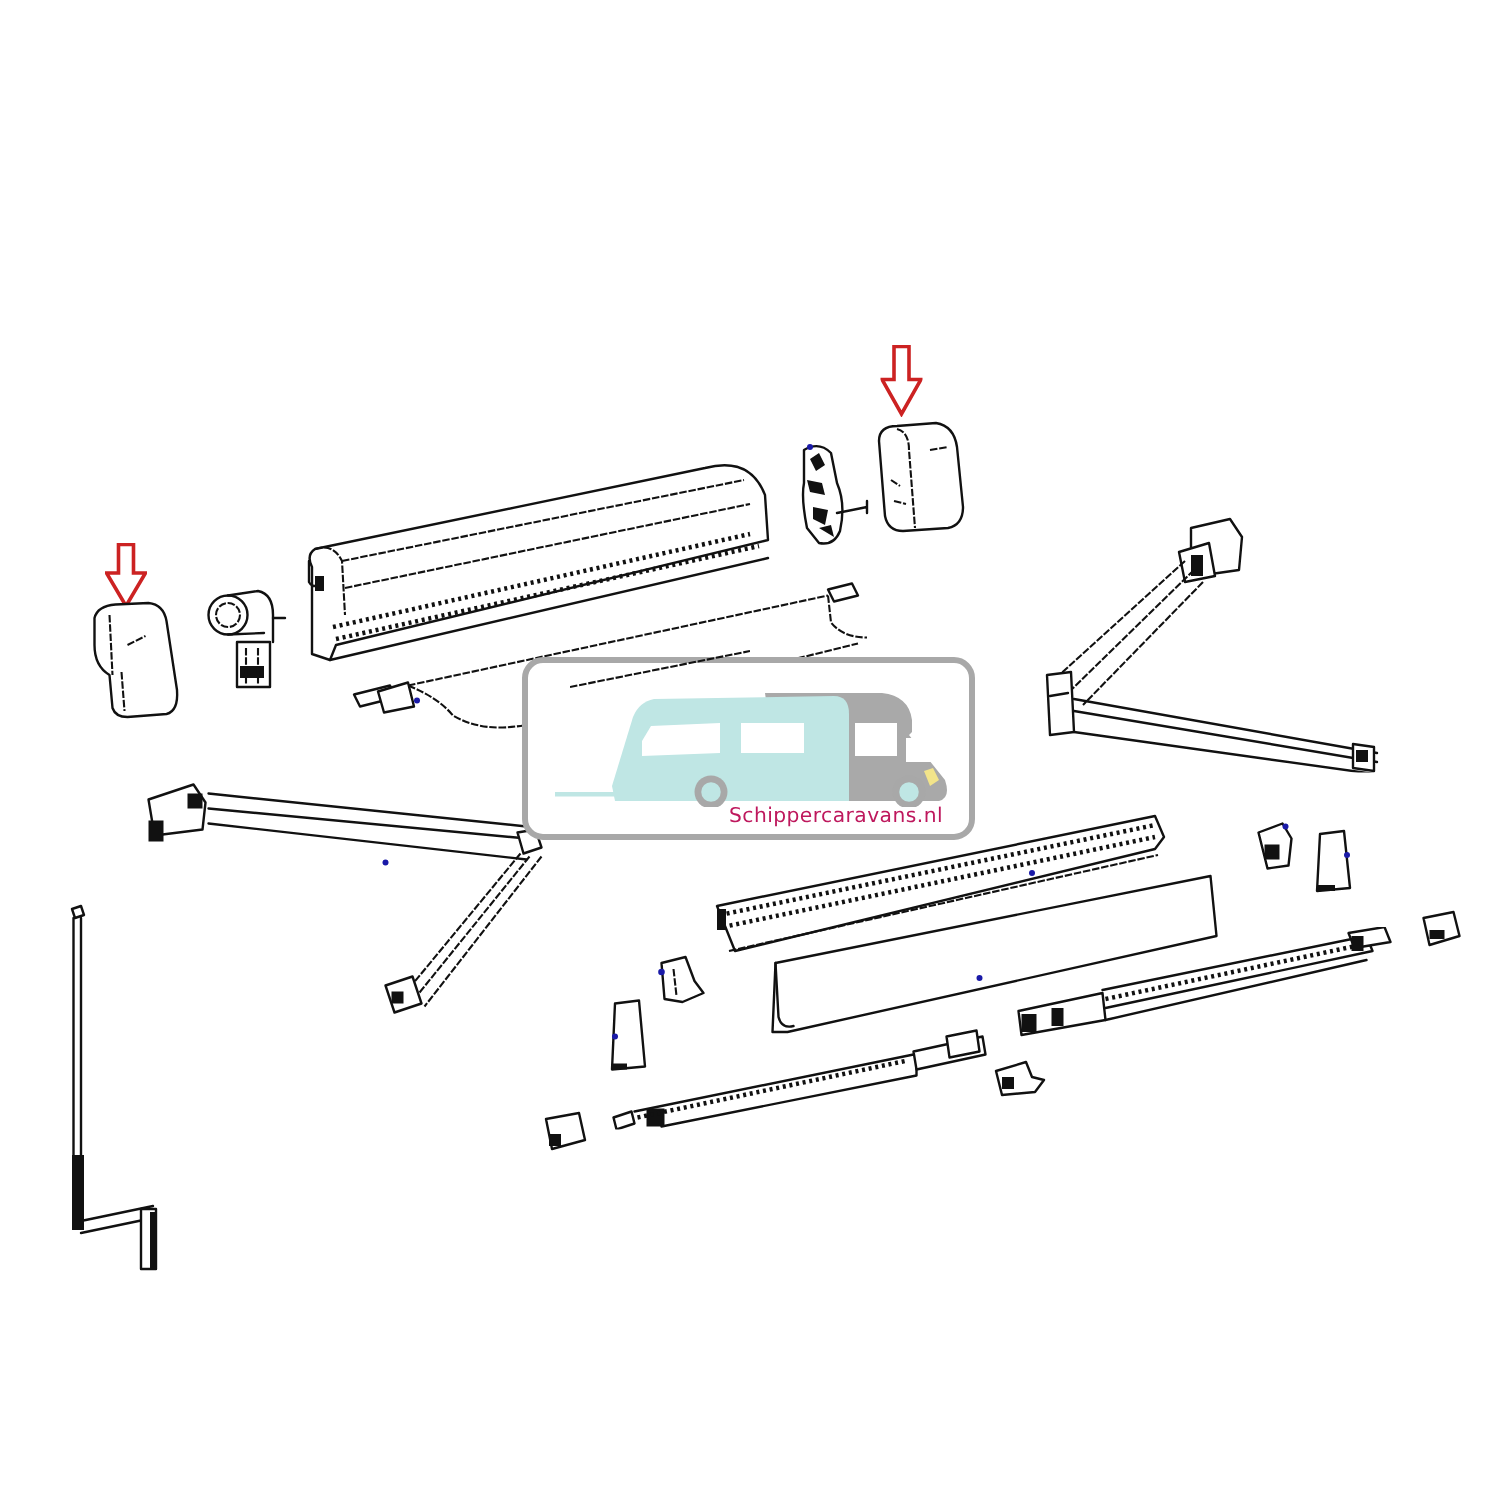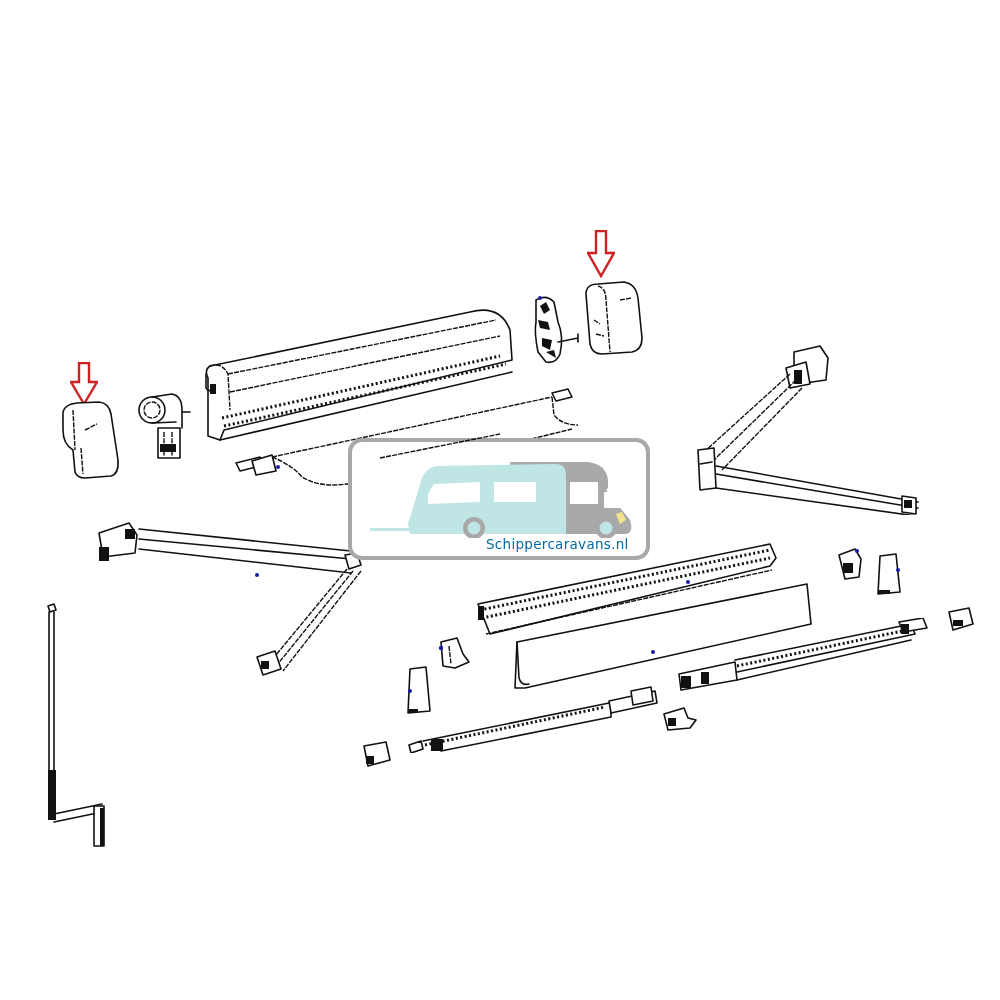--- a/index.html
+++ b/index.html
@@ -7,21 +7,21 @@
     .canvas { position: absolute; left: 0; top: 0; width: 1000px; height: 1000px; }
     .part { position: absolute; }
     .ln { fill: none; stroke: #111; stroke-width: 1.6; stroke-linecap: round; stroke-linejoin: round; }
     .ln-dash { fill: none; stroke: #111; stroke-width: 1.4; stroke-dasharray: 5 1.2; }
     .fill-w { fill: #fff; stroke: #111; stroke-width: 1.6; stroke-linejoin: round; }
     .fill-b { fill: #111; }
     .dots { fill: none; stroke: #111; stroke-width: 3; stroke-dasharray: 2 2.5; }
     .blue { fill: #1a1aa8; }
     .arrow { position: absolute; }
     .logo { position: absolute; left: 348px; top: 438px; width: 302px; height: 122px; border: 4px solid #a8a8a8; border-radius: 14px; background: #ffffff; box-sizing: border-box; }
-    .logo-text { position: absolute; left: 134px; top: 94px; font-family: "DejaVu Sans", sans-serif; font-size: 13.5px; color: #0369a1; letter-spacing: 0.3px; white-space: nowrap; }
+    .logo-text { position: absolute; left: 134px; top: 94px; font-family: "DejaVu Sans", sans-serif; font-size: 13.5px; color: #be185d; letter-spacing: 0.3px; white-space: nowrap; }
   </style>
 </head>
 <body>
 
 <div class="canvas">
 
   <svg class="arrow" style="left:70px;top:362px" width="28" height="44" viewBox="0 0 28 44">
     <path d="M9 1 H19 V20 H27 L14 42 L1 20 H9 Z" fill="none" stroke="#cc2222" stroke-width="2.4" stroke-linejoin="miter"></path>
   </svg>
   <svg class="arrow" style="left:587px;top:230px" width="28" height="48" viewBox="0 0 28 48">

